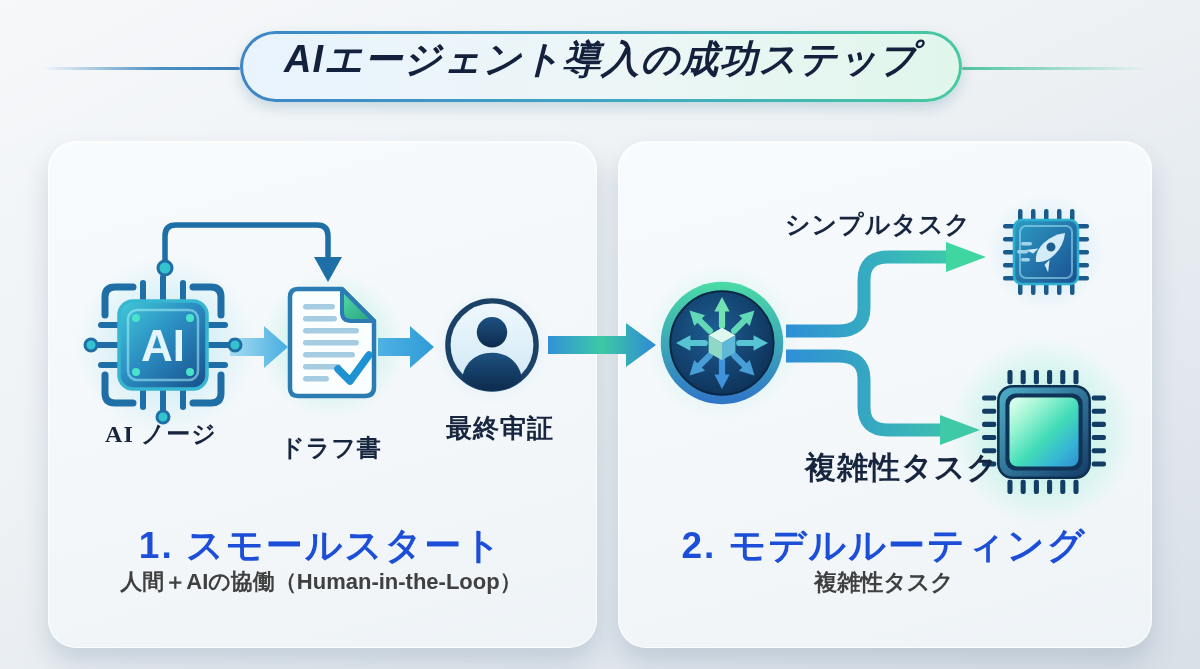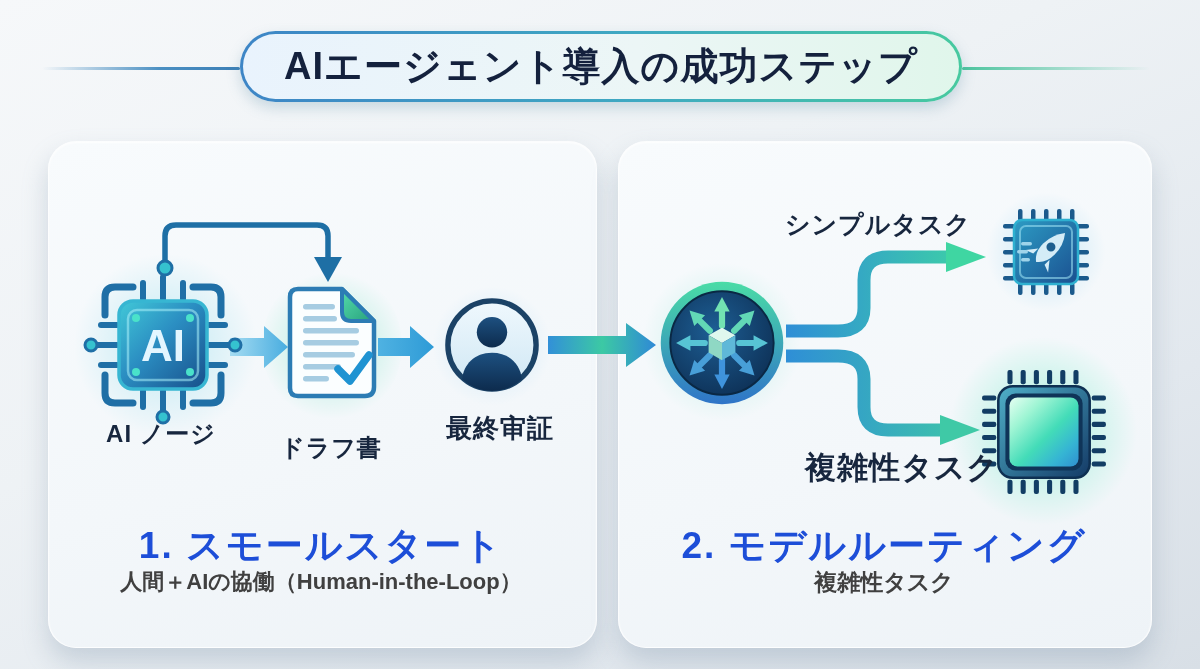--- a/index.html
+++ b/index.html
@@ -15,42 +15,42 @@
   .hline.right{left:962px;width:188px;background:linear-gradient(90deg,#4cc49e,rgba(76,196,158,0));}
   .title-pill{
     position:absolute;left:240px;top:31px;width:722px;height:71px;z-index:6;
     border-radius:36px;padding:3px;box-sizing:border-box;
     background:linear-gradient(90deg,#3d85c6,#3fa9c2 55%,#47c99f);
     box-shadow:0 6px 14px rgba(90,140,165,.28);
   }
   .title-pill-inner{
     width:100%;height:100%;border-radius:33px;
     background:linear-gradient(90deg,#e9f3fd 0%,#ecf6f6 55%,#e0f6eb 100%);
-    display:flex;align-items:center;justify-content:center;
+    display:flex;align-items:flex-start;justify-content:center;font-style:italic;
   }
   .title-text{font-size:38px;font-weight:800;color:#14213d;letter-spacing:1px;white-space:nowrap;}
   
   .panel{
     position:absolute;top:141px;height:505px;z-index:1;border-radius:28px;
     background:linear-gradient(165deg,#f8fbfd 0%,#f3f7fa 60%,#eef3f7 100%);
     box-shadow:0 14px 26px rgba(125,145,168,.32), inset 0 1px 2px rgba(255,255,255,.9);
     border:1px solid rgba(255,255,255,.75);
   }
   .panel.left{left:48px;width:547px;}
   .panel.right{left:618px;width:532px;}
   
   .glow{position:absolute;border-radius:50%;z-index:2;pointer-events:none;}
   
   #connectors{position:absolute;left:0;top:0;z-index:3;pointer-events:none;}
   
   .icon{position:absolute;z-index:4;}
   
   .label{
     position:absolute;z-index:5;transform:translateX(-50%);
-    font-size:24px;font-weight:700;color:#17263e;white-space:nowrap;letter-spacing:1px;
+    font-size:24px;font-weight:700;color:#17263e;white-space:nowrap;letter-spacing:1px;font-family:Liberation Serif, serif;
   }
   .caption-title{
     position:absolute;z-index:5;transform:translateX(-50%);
     font-size:37px;font-weight:800;color:#1d4ed8;white-space:nowrap;letter-spacing:2px;
   }
   .caption-sub{
     position:absolute;z-index:5;transform:translateX(-50%);
     font-size:22px;font-weight:700;color:#404040;white-space:nowrap;
   }
 </style>

